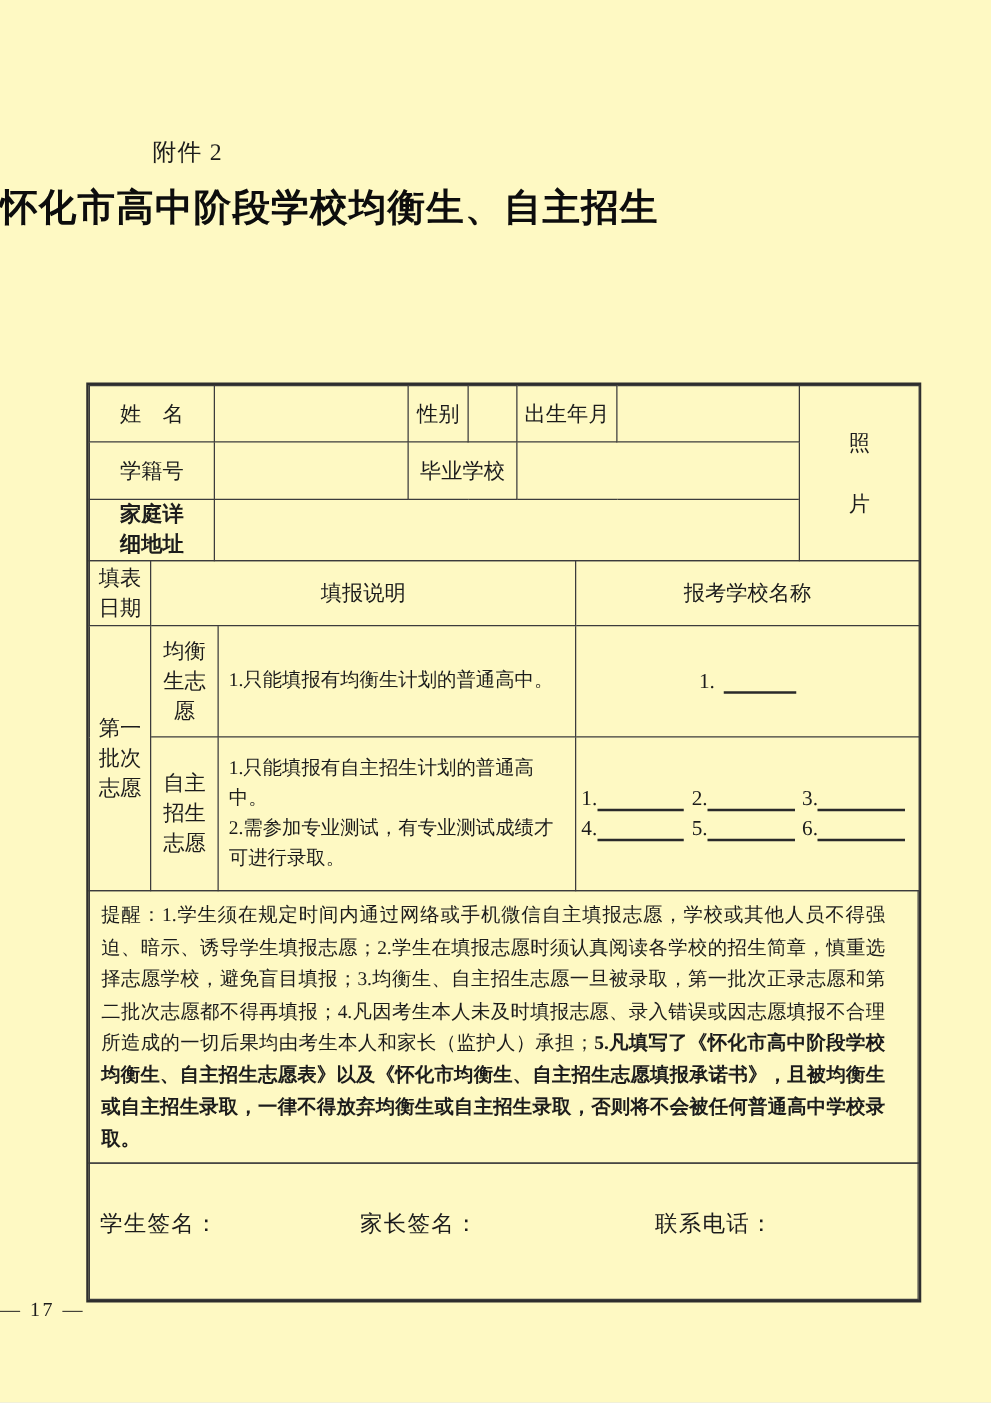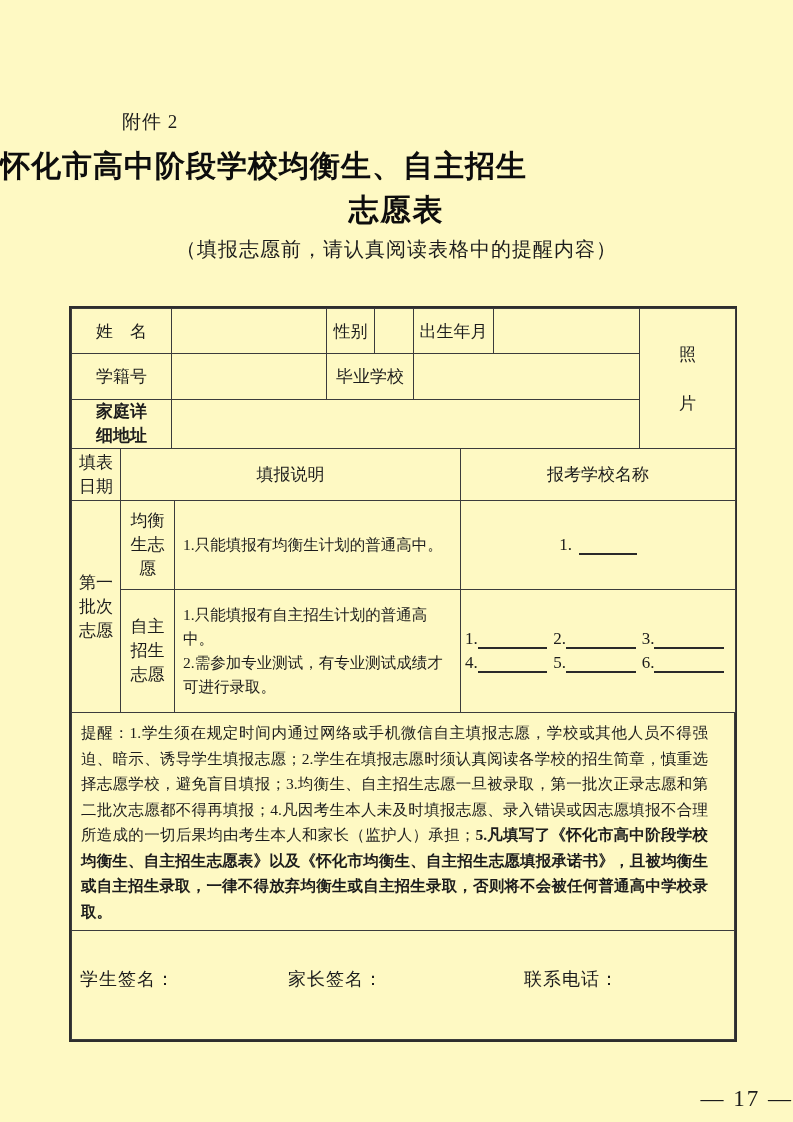--- a/index.html
+++ b/index.html
@@ -37,31 +37,29 @@
   .slot-line{display:inline-block;border-bottom:2px solid #2a2a2a;height:17px;}
   .bal-slot-cell{text-align:center;}
   .bal-slot-cell .slot-line{width:58px;margin-left:7px;}
   .ind-grid{display:grid;grid-template-columns:1fr 1fr 1fr;row-gap:4px;padding:0 5px 0 4px;}
   .ind-grid .slot-line{flex:1;margin-right:6px;}
   .reminder{font-size:15.5px;line-height:25.5px;padding:7px 26px 6px 9px;text-align:justify;}
   .reminder .bold{font-weight:700;}
   .sig-cell{position:relative;height:108px;}
   .sig-cell span{position:absolute;top:36px;font-size:18px;letter-spacing:1px;}
   .sig-student{left:8px;} .sig-parent{left:216px;} .sig-phone{left:452px;}
-  .pagenum{position:absolute;left:0;top:1040px;width:100%;text-align:right;font-size:23px;letter-spacing:2px;margin-top:46px;}
+  .pagenum{position:absolute;left:0;top:1040px;width:100%;text-align:left;font-size:16px;letter-spacing:2px;}
 </style>
 </head>
 <body>
 
 <div class="page">
 
   <div class="attach">附件 2</div>
   <div class="title1">怀化市高中阶段学校均衡生、自主招生</div>
-  <div class="title2">志愿表</div>
-  <div class="subtitle">（填报志愿前，请认真阅读表格中的提醒内容）</div>
 
 
   <div class="formwrap">
 
     <table>
       <colgroup>
         <col style="width:100px">
           <col style="width:155px">
           <col style="width:48px">
         <col style="width:39px">

